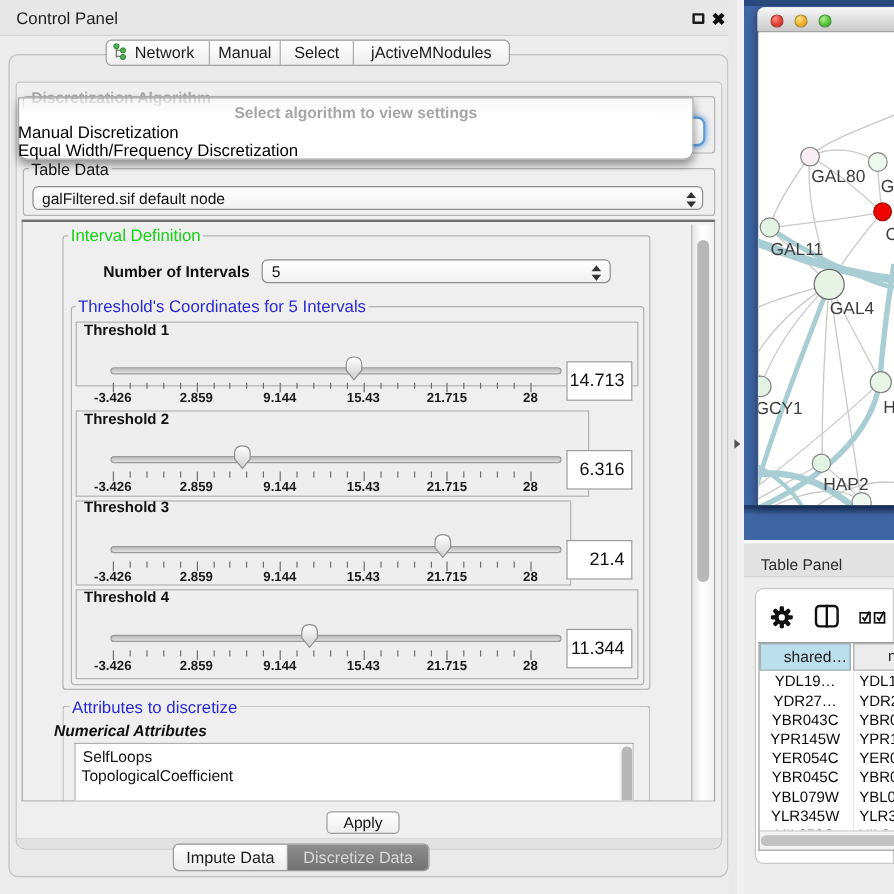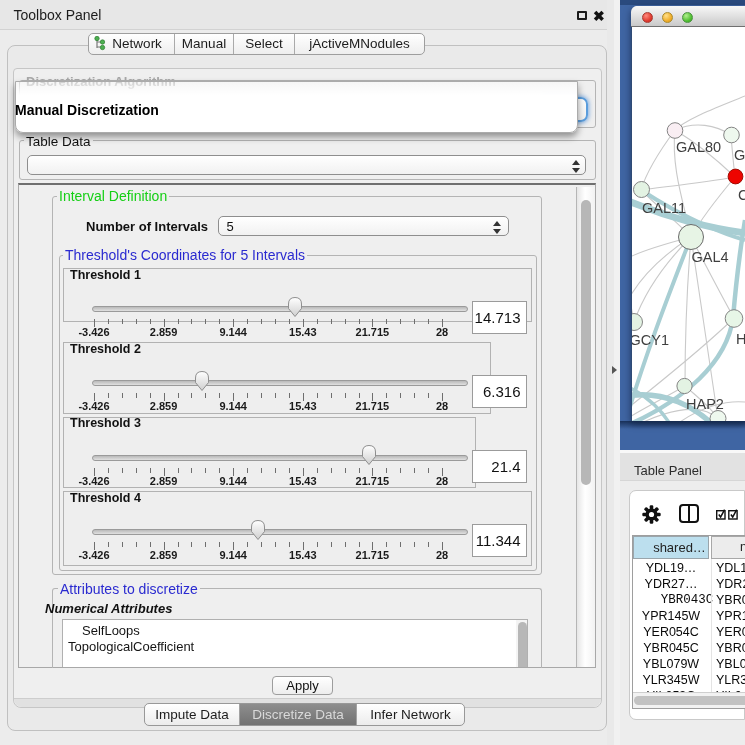--- a/index.html
+++ b/index.html
@@ -67,21 +67,21 @@
 
   #thead1 { left:633px; top:536px; width:76px; height:23px; background:#bcdfee; border:1px solid #9aa5ab; font-size:13px; color:#222; text-align:center; line-height:21px; padding-left:17px; }
   #thead2 { left:711px; top:536px; width:34px; height:23px; background:#ececec; border:1px solid #a8a8a8; border-right:none; font-size:12.5px; color:#222; padding-left:28px; line-height:21px; }
   .trow { position:absolute; width:76px; left:633px; font-size:12.5px; color:#0a0a0a; text-align:center; }
   .trow2 { position:absolute; left:716px; font-size:12.5px; color:#0a0a0a; }
 </style>
 </head>
 <body>
 
 <div class="abs" id="titlebar"></div>
-<div class="abs" id="titletext">Toolbox Panel</div>
+<div class="abs" id="titletext">Control Panel</div>
 <div class="abs" id="icon-float"></div>
 <div class="abs" id="icon-close">✖</div>
 
 <div class="abs" id="outerpanel"></div>
 <div class="abs" id="innerdialog"></div>
 <div class="abs" id="dlgfooter"></div>
 
 <div class="abs" id="toptabs">
   <div class="seg" style="width:86px;">&nbsp;&nbsp;&nbsp;Network</div>
   <div class="seg" style="width:59px;">Manual</div>
@@ -91,20 +91,21 @@
 <svg class="abs" style="left:94px; top:36px;" width="13" height="15" viewBox="0 0 13 15">
   <path d="M3,3 L3,12 M3,6 L8,6 M3,11 L8,11" stroke="#7a7a7a" stroke-width="1.2" fill="none"></path>
   <circle cx="3" cy="2.5" r="2.2" fill="#4caf50" stroke="#2e7d32" stroke-width="0.7"></circle>
   <circle cx="8.5" cy="6" r="2.2" fill="#4caf50" stroke="#2e7d32" stroke-width="0.7"></circle>
   <circle cx="8.5" cy="11.5" r="2.2" fill="#4caf50" stroke="#2e7d32" stroke-width="0.7"></circle>
 </svg>
 
 <div class="fset" style="left:18.5px; top:139.5px; width:577px; height:40.5px;"></div>
 <div class="legend" style="left:24px; top:134px; color:#111;">Table Data</div>
 <div class="combo" style="left:26.5px; top:154.5px; width:559.5px; height:20px;">
+  <span class="ctext">galFiltered.sif default node</span>
   <div class="arrows" style="left:544px; top:4px;">
       <div class="up"></div>
       <div class="dn"></div>
     </div>
 </div>
 
 <div class="abs" id="scrollpane"></div>
 <div class="abs" id="vscroll"></div>
 <div class="abs" id="vthumb"></div>
 
@@ -305,42 +306,43 @@
       </defs>
     <path d="M1.5,8 Q1.5,1.5 8,1.5 Q14.5,1.5 14.5,8 L14.5,12.5 L8,20.5 L1.5,12.5 Z" fill="url(#tg3)" stroke="#8f8f8f" stroke-width="1"></path>
   </svg>
   <div class="vfield" style="left:407.5px;">11.344</div>
 </div>
 
 <div class="fset" style="left:52px; top:588px; width:490px; height:90px; border-bottom:none;"></div>
 <div class="legend" style="left:58px; top:580.5px; color:#2a2ad0; font-size:14px;">Attributes to discretize</div>
 <div class="abs" style="left:45px; top:601px; font-size:13px; font-weight:bold; color:#111;font-style:italic;">Numerical Attributes</div>
 <div class="abs" style="left:62px; top:619px; width:466px; height:48px; background:#ffffff; border:1px solid #b0b0b0; border-bottom:none; overflow:hidden;">
-  <div class="liststripe" style="position:absolute; left:19px; top:2.5px;">SelfLoops</div>
+  <div class="liststripe" style="position:absolute; left:6px; top:2.5px;">SelfLoops</div>
   <div class="liststripe" style="position:absolute; left:5px; top:18.5px;">TopologicalCoefficient</div>
   <div class="liststripe" style="position:absolute; left:5px; top:34.5px;margin-top:21px;">BetweennessCentrality</div>
   <div style="position:absolute; left:453px; top:0; width:13px; height:48px; background:#f4f4f4;"></div>
   <div style="position:absolute; left:455px; top:2px; width:9px; height:46px; background:#b7b7b7; border-radius:5px 5px 0 0;"></div>
 </div>
 
 <div class="abs" style="left:16px; top:668px; width:584px; height:30px; background:#efefef;"></div>
 <div class="abs" style="left:272px; top:676px; width:61px; height:19px; background:linear-gradient(#ffffff,#ededed); border:1px solid #9d9d9d; border-radius:4px; font-size:13px; color:#111; text-align:center; line-height:17px;">Apply</div>
 
 <div class="abs" style="left:24px; top:74px; font-size:13px; font-weight:bold; color:#a8a8a8; background:#efefef; padding:0 2px;">Discretization Algorithm</div>
 <div class="abs" style="left:18.5px; top:80px; width:577px; height:48px; border:1px solid #b4b4b4; border-radius:3px;"></div>
 <div class="abs" style="left:540px; top:97px; width:48px; height:25px; border:2.5px solid #5b9ddc; border-radius:7px; background:linear-gradient(#fdfdfd,#f0f0f0); box-shadow:0 0 4px 1px rgba(90,150,220,.75);"></div>
 
 <div class="abs" id="popup" style="left:15px; top:81px; width:563px; height:52px; background:linear-gradient(rgba(255,255,255,.45), #ffffff 13px); border:1px solid #ababab; border-radius:0 0 8px 8px; box-shadow:0 4px 7px rgba(0,0,0,.4);">
-  <div style="position:absolute; left:-1px; top:20px; font-size:14px; font-weight:bold; color:#000;">Manual Discretization</div>
+  <div style="position:absolute; left:0; top:4px; width:100%; text-align:center; font-size:13px; font-weight:bold; color:#a6a6a6;">Select algorithm to view settings</div>
+  <div style="position:absolute; left:-1px; top:20px; font-size:14px; font-weight:normal; color:#000;">Manual Discretization</div>
+  <div style="position:absolute; left:-1px; top:34.5px; font-size:14px; color:#000;">Equal Width/Frequency Discretization</div>
 </div>
 
 <div class="abs" id="bottabs">
   <div class="seg" style="width:95px;">Impute Data</div>
   <div class="seg sel" style="width:117px;">Discretize Data</div>
-  <div class="seg" style="width:107px;">Infer Network</div>
 </div>
 
 <div class="abs" id="desktop"></div>
 <div class="abs" id="desktoptop"></div>
 <div class="abs" id="netwin"></div>
 <div class="abs" id="nettitle"></div>
 <div class="tl abs" style="left:641.5px; background:radial-gradient(circle at 35% 30%, #ff8a7e, #e03c30 60%, #c02419); border:1px solid #a63a32;"></div>
 <div class="tl abs" style="left:661.5px; background:radial-gradient(circle at 35% 30%, #ffe08a, #f0ae2a 60%, #d89010); border:1px solid #ab8a2a;"></div>
 <div class="tl abs" style="left:681.5px; background:radial-gradient(circle at 35% 30%, #b2ef8e, #52c033 60%, #2f9e1e); border:1px solid #4a9140;"></div>
 
@@ -426,21 +428,21 @@
   <path d="M2.8,6.5 L4.6,9 L8.6,1.6" fill="none" stroke="#111" stroke-width="1.5"></path>
   <rect x="12.8" y="2.7" width="8.3" height="8.3" fill="none" stroke="#111" stroke-width="1.4"></rect>
   <path d="M14.9,6.5 L16.7,9 L20.7,1.6" fill="none" stroke="#111" stroke-width="1.5"></path>
 </svg>
 
 <div class="abs" id="thead1">shared…</div>
 <div class="abs" id="thead2">na</div>
 <div class="abs" style="left:633px; top:559px; width:112px; height:133px; overflow:hidden; background:#ffffff;">
   <div class="trow" style="left:0; top:2px;">YDL19…</div>
   <div class="trow" style="left:0; top:18px;">YDR27…</div>
-  <div class="trow" style="left:16px; top:34px;font-family:Liberation Mono, monospace;">YBR043C</div>
+  <div class="trow" style="left:0; top:34px;">YBR043C</div>
   <div class="trow" style="left:0; top:50px;">YPR145W</div>
   <div class="trow" style="left:0; top:66px;">YER054C</div>
   <div class="trow" style="left:0; top:82px;">YBR045C</div>
   <div class="trow" style="left:0; top:98px;">YBL079W</div>
   <div class="trow" style="left:0; top:114px;">YLR345W</div>
   <div class="trow" style="left:0; top:130px;">YIL053C</div>
   <div class="trow2" style="left:83px; top:2px;">YDL1</div>
   <div class="trow2" style="left:83px; top:18px;">YDR2</div>
   <div class="trow2" style="left:83px; top:34px;">YBR0</div>
   <div class="trow2" style="left:83px; top:50px;">YPR1</div>

